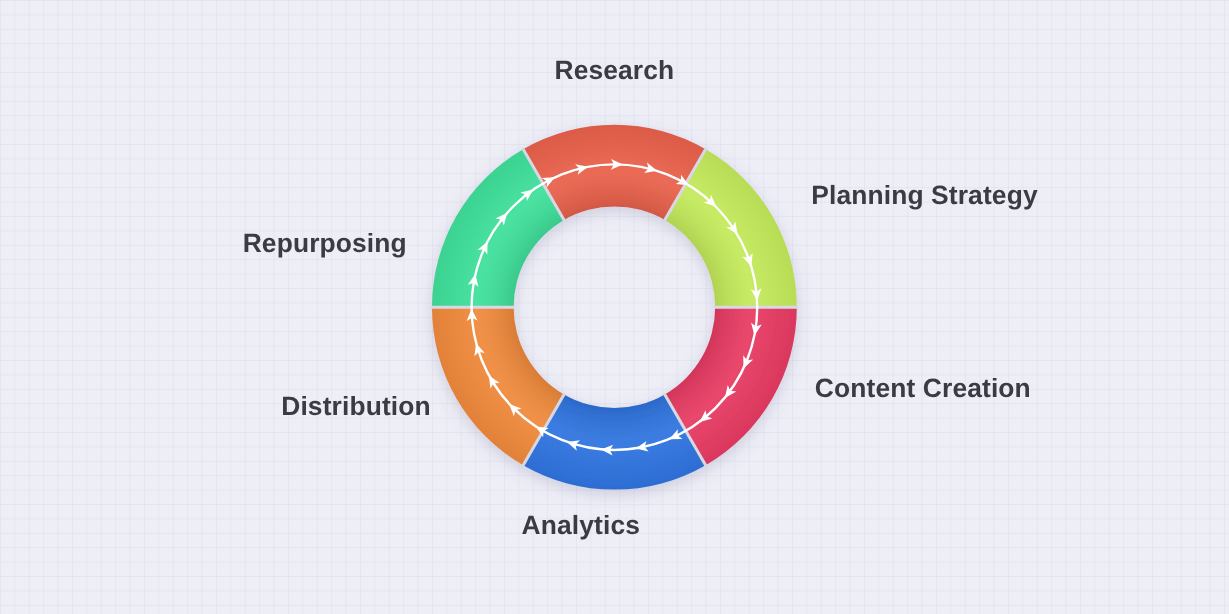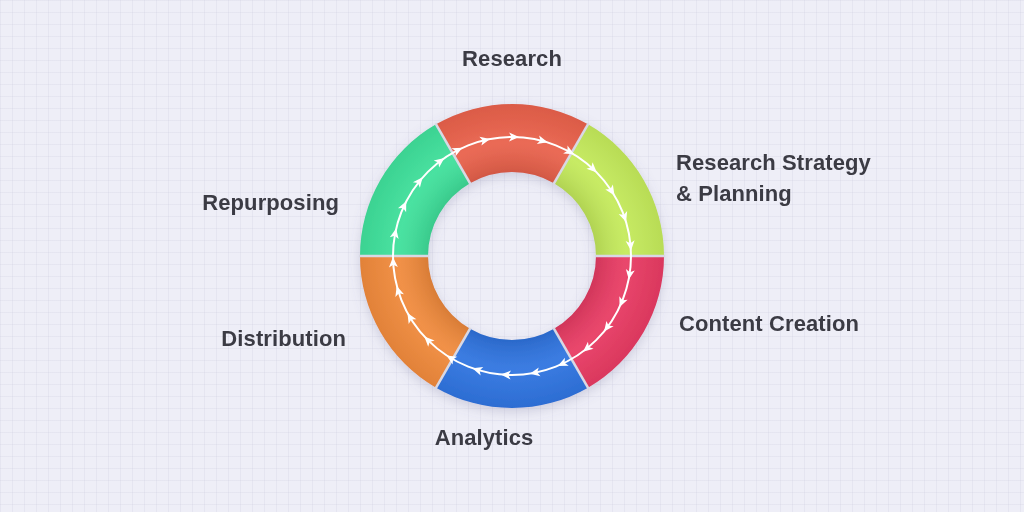--- a/index.html
+++ b/index.html
@@ -86,31 +86,30 @@
       <path d="M5,0 L-5,-4.5 L-2.5,0 L-5,4.5 Z" fill="#ffffff" transform="translate(419.51963058662045,181.11087346506932) rotate(309)"></path>
       <path d="M5,0 L-5,-4.5 L-2.5,0 L-5,4.5 Z" fill="#ffffff" transform="translate(440.3840122449063,160.96237430437213) rotate(323)"></path>
     </g>
 </svg>
 
 <div class="label center" style="left:512px; top:43px;">
   <span class="line">Research</span>
 </div>
 
 <div class="label" style="left:676px; top:147px;">
-  <span class="line">Research Strategy</span>
-  <span class="line">&amp; Planning</span>
+  <span class="line">Planning Strategy</span>
 </div>
 
 <div class="label" style="left:679px; top:308px;">
   <span class="line">Content Creation</span>
 </div>
 
 <div class="label center" style="left:484px; top:422px;">
   <span class="line">Analytics</span>
 </div>
 
-<div class="label right" style="left:346px; top:323px;">
+<div class="label right" style="left:359px; top:323px;">
   <span class="line">Distribution</span>
 </div>
 
 <div class="label right" style="left:339px; top:163px;margin-top:24px;">
   <span class="line">Repurposing</span>
 </div>
 
 </body></html>

